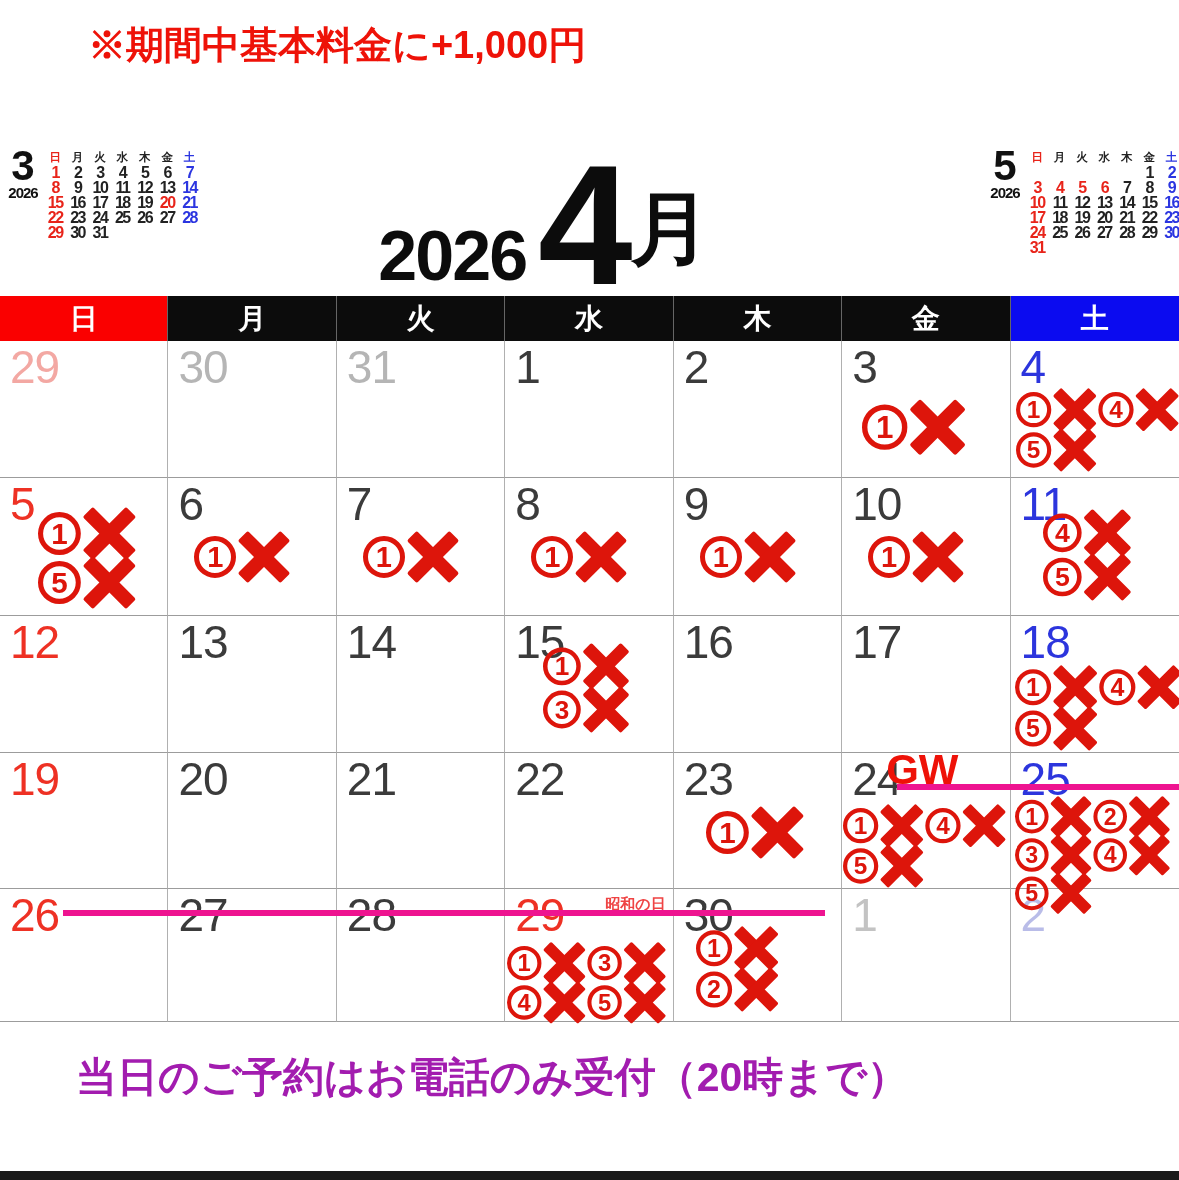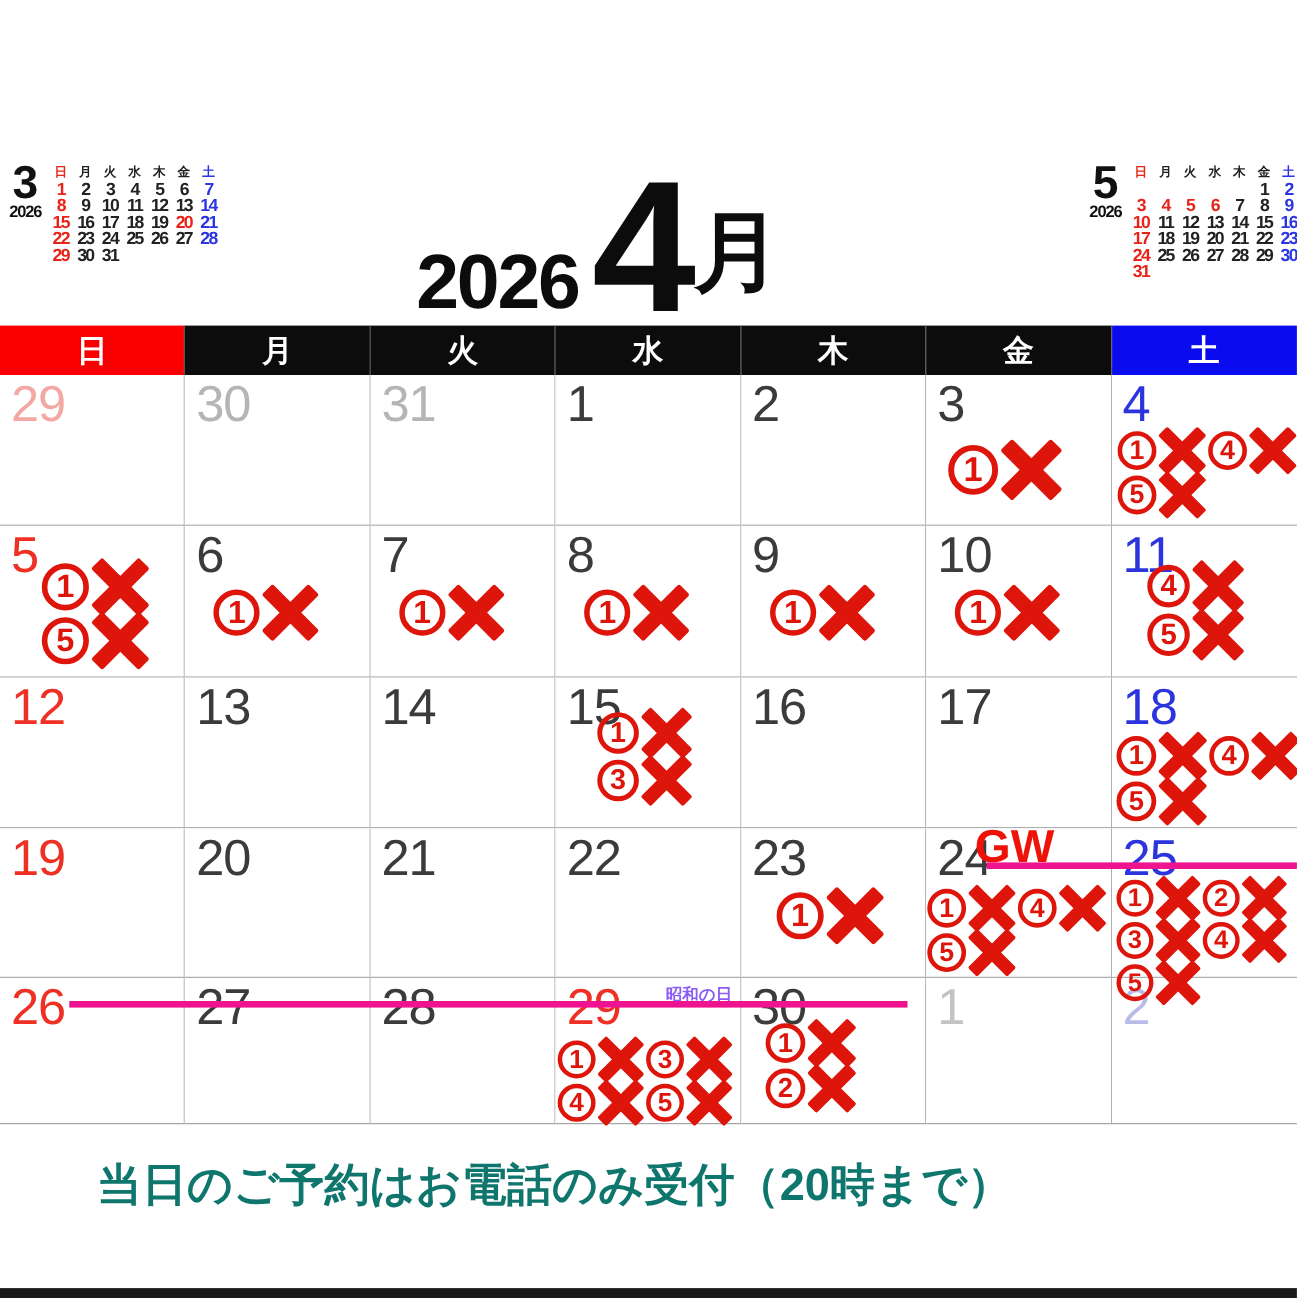--- a/index.html
+++ b/index.html
@@ -71,35 +71,36 @@
   .r2.c3 .marks{left:38px;top:26px;transform:scale(0.9);}
   .r2.c6 .marks{left:4px;top:48px;transform:scale(0.86);}
   .r3.c4 .marks{left:32px;top:52px;transform:scale(1.02);}
   .r3.c5 .marks{left:1px;top:50px;transform:scale(0.84);}
   .r3.c6 .marks{left:4px;top:42px;transform:scale(0.8);}
   .r4.c3 .marks{left:2px;top:52px;transform:scale(0.82);}
   .r4.c4 .marks{left:22px;top:36px;transform:scale(0.86);}
   
   .gw-tag{position:absolute;left:44px;top:-4px;color:#ee1208;font-size:42px;
     font-weight:bold;z-index:4;line-height:1;}
-  .holiday-tag{position:absolute;left:100px;top:6px;color:#8b5cf6;font-size:15px;
+  .holiday-tag{position:absolute;left:100px;top:6px;color:#ef4444;font-size:15px;
     font-weight:bold;white-space:nowrap;z-index:4;}
   
   .pink-line{position:absolute;height:6px;background:#ee1490;z-index:5;}
   .line1{left:897px;top:784px;width:282px;}
   .line2{left:63px;top:910px;width:762px;}
   
-  .footer{position:absolute;top:1055px;left:88px;color:#0f766e;font-weight:bold;
+  .footer{position:absolute;top:1055px;left:76px;color:#a21caf;font-weight:bold;
     font-size:41px;line-height:1.12;white-space:nowrap;z-index:2;}
   .bottom-bar{position:absolute;left:0;top:1171px;width:1179px;height:9px;background:#1a1a1a;}
 </style>
 </head>
 <body>
 
 <div class="top-note">
+  <div>※期間中基本料金に+1,000円</div>
 </div>
 
 <div class="mini-cal march">
   <div class="mini-title">
     <div class="mini-month">3</div>
     <div class="mini-year">2026</div>
   </div>
   <div class="mini-grid">
       <span class="mc-cell mc-h mc-sun">日</span>
       <span class="mc-cell mc-h">月</span>

